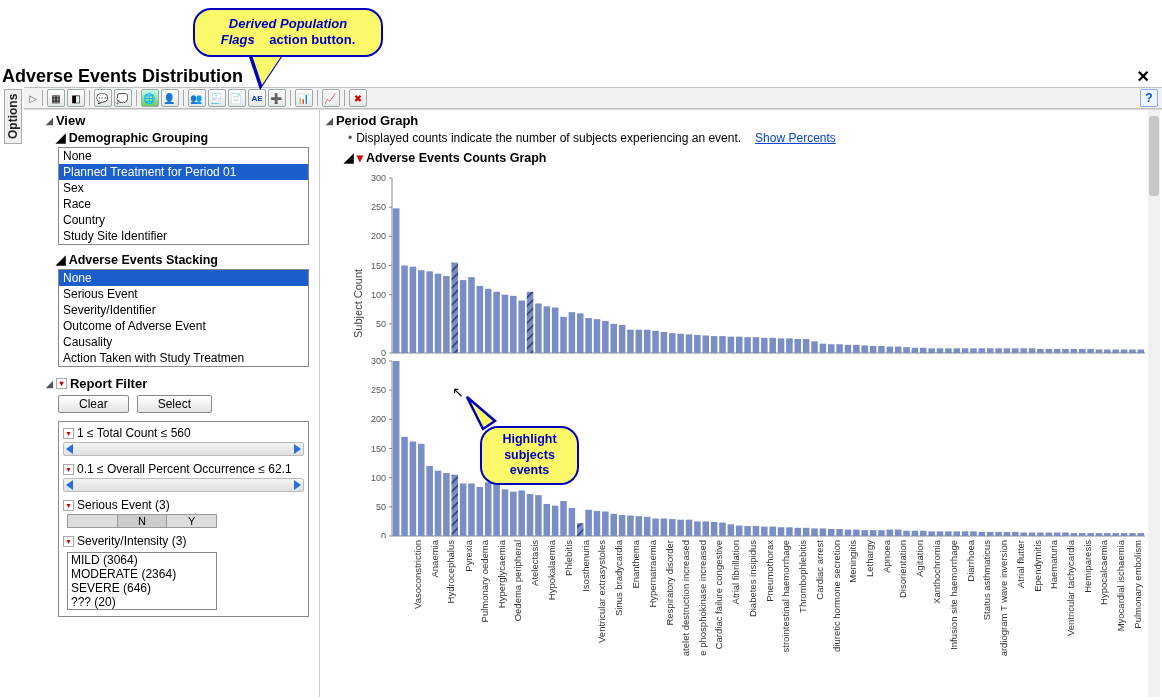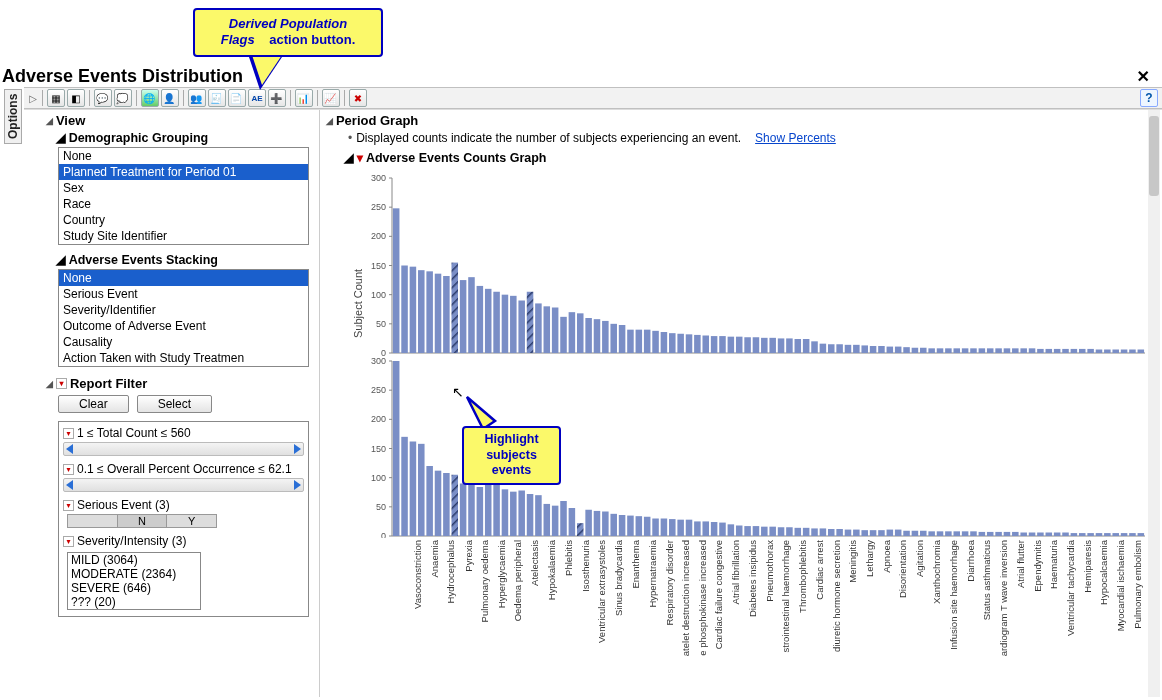--- a/index.html
+++ b/index.html
@@ -10,21 +10,21 @@
     color: #000;
     background: #fff;
     width: 1162px;
     position: relative;
   }
   
   .callout {
     position: absolute;
     background: #fbf96a;
     border: 2.5px solid #0000c0;
-    border-radius: 4px;
+    border-radius: 18px;
     padding: 6px 14px;
     font-family: Arial, sans-serif;
     font-size: 13px;
     font-weight: bold;
     font-style: italic;
     color: #0000c0;
     text-align: center;
     z-index: 50;
     line-height: 1.25;
   }
@@ -40,21 +40,21 @@
     z-index: 49;
   }
   .callout-pointer-top::after {
     content: "";
     position: absolute;
     left: -8px; top: -35px;
     border-left: 10px solid transparent;
     border-right: 20px solid transparent;
     border-top: 30px solid #fbf96a;
   }
-  .callout.mid { top: 426px; left: 462px; width: 99px; padding: 4px 6px; font-style: normal; font-size: 12.5px; }
+  .callout.mid { top: 426px; left: 480px; width: 99px; padding: 4px 6px; font-style: normal; font-size: 12.5px; }
   .callout-pointer-mid {
     position: absolute;
     left: 465px; top: 395px;
     width: 36px; height: 36px;
     z-index: 49;
     pointer-events: none;
   }
   
   .title-row {
     display: flex; align-items: center;
@@ -210,21 +210,21 @@
     width: 150px;
     font-size:11px;
     margin-left: 4px;
   }
   .toggle3 div { flex:1; text-align:center; background:#ddd; border-right:1px solid #999;}
   .toggle3 div:nth-child(2){ background:#ccc;}
   .toggle3 div:last-child{ border-right:none;}
   .sevlist {
     border:1px solid #888;
     margin:2px 0 0 4px;
-    width: 134px;
+    width: 150px;
     font-size:12px;
   }
   .sevlist div{ padding:0 3px;}
   
   .cg-top {
     padding: 2px 6px;
   }
   .cg-note {
     display:flex; align-items:center; gap:14px;
     padding: 2px 10px 4px 22px;

